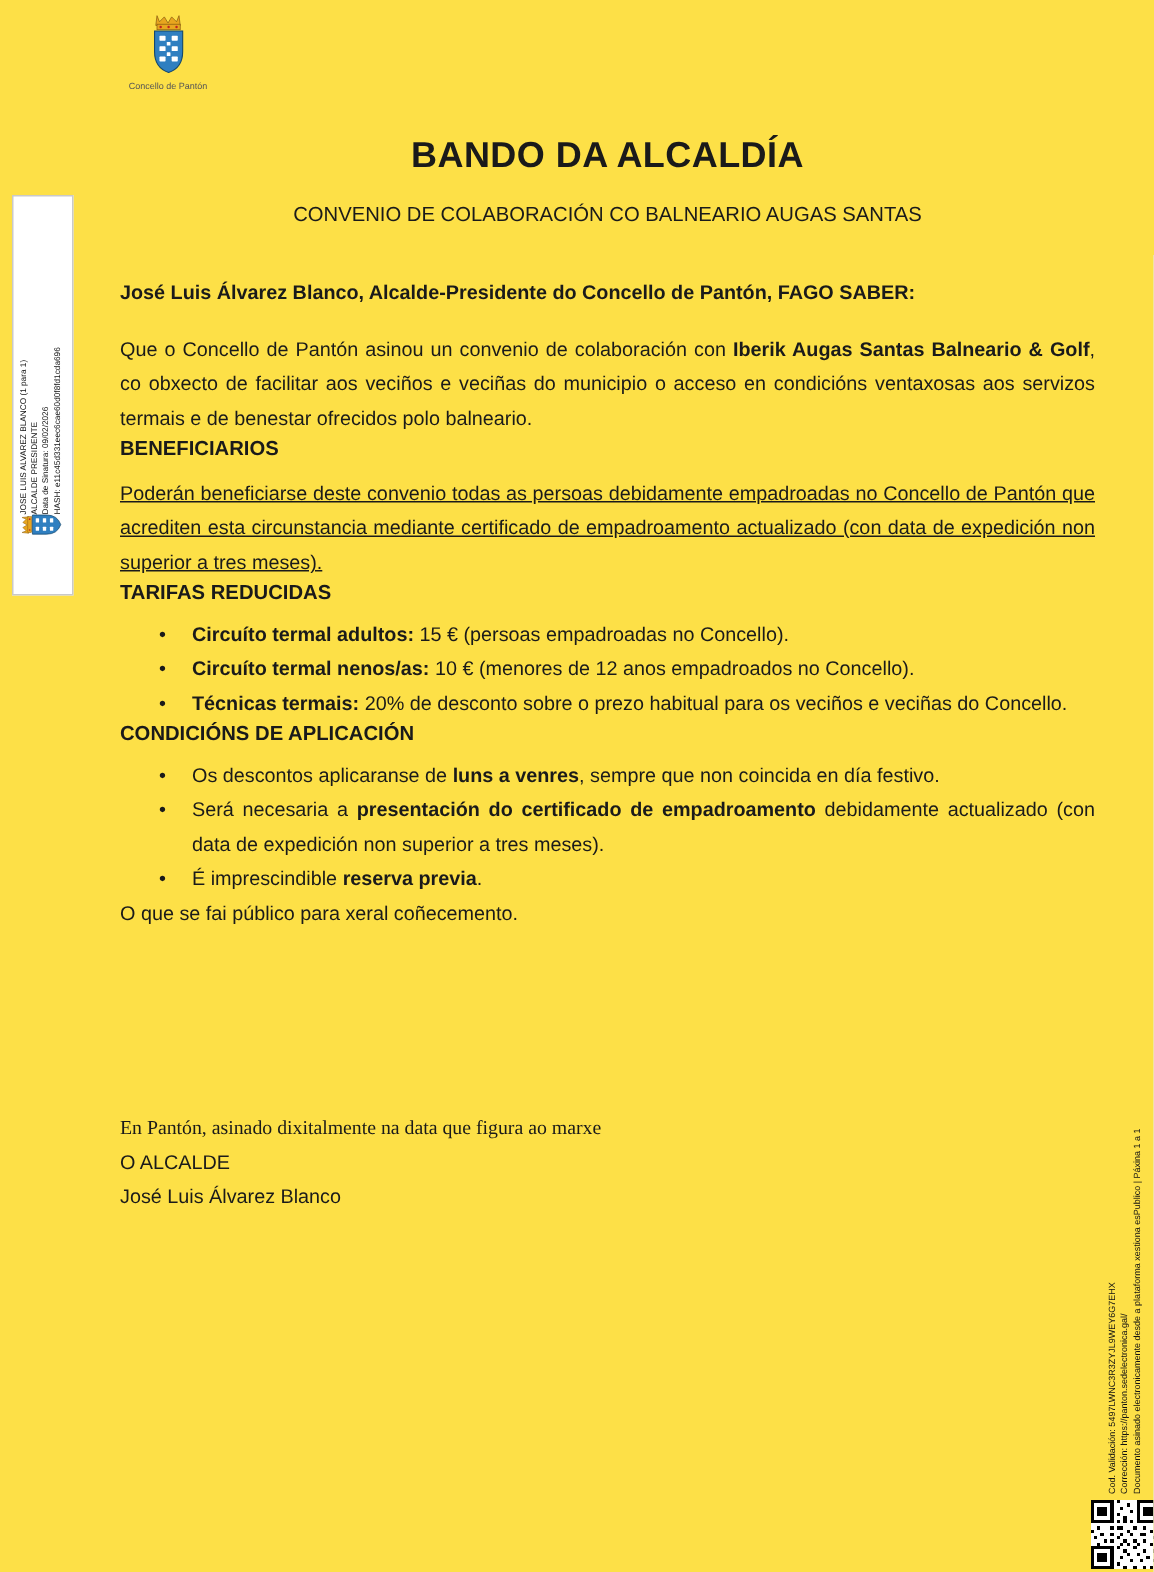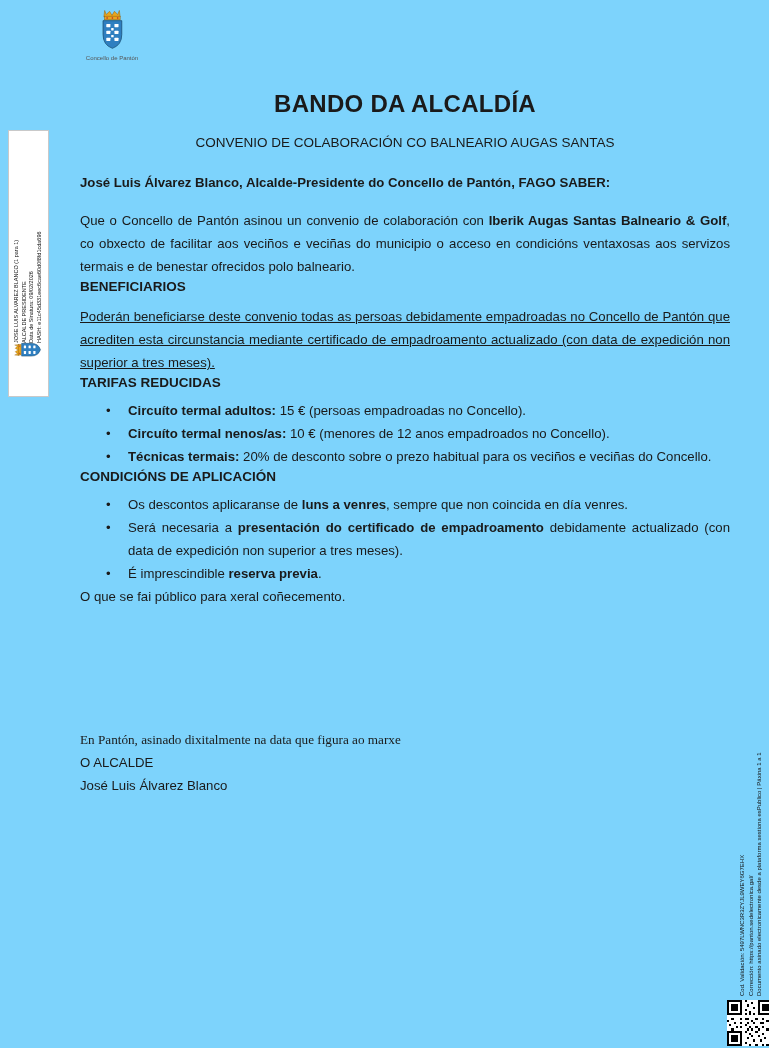--- a/index.html
+++ b/index.html
@@ -1,18 +1,18 @@
 <!DOCTYPE html>
 <html><head>
 <meta charset="utf-8">
 <style>
   * { margin:0; padding:0; box-sizing:border-box; }
   html,body { background:#e8e8e8; }
   .page {
-    position:relative; width:769px; height:1048px; background:#7dd3fc;
+    position:relative; width:769px; height:1048px; background:#fde047;
     font-family:"Liberation Sans", sans-serif; color:#1a1a1a; overflow:hidden;
   }
   
   .logo-block { position:absolute; left:82px; top:8px; width:60px; text-align:center; }
   .logo-block svg { display:block; margin:0 auto; }
   .logo-caption { margin-top:3px; font-size:6px; color:#555; white-space:nowrap; }
 
   
   .side-box {
     position:absolute; left:8px; top:130px; width:41px; height:267px;
@@ -34,21 +34,21 @@
   }
 
   
   .qr { position:absolute; right:-4px; bottom:2px; width:46px; height:46px; }
 
   
   .content { position:absolute; left:80px; top:90px; width:650px; }
   .doc-title { font-size:24px; line-height:28px; font-weight:bold; text-align:center; letter-spacing:0.3px; }
   .doc-subtitle { margin-top:17px; font-size:13.5px; line-height:16px; font-weight:normal; text-align:center; }
   .txt { font-size:13.2px; line-height:23px; }
-  .intro { margin-top:20px; font-weight:bold; }
+  .intro { margin-top:32px; font-weight:bold; }
   .para { margin-top:15px; text-align:justify; }
   .sec-h { font-size:13.5px; line-height:17px; font-weight:bold; }
   .sec-p { margin-top:10px; text-align:justify;text-decoration:underline; }
   .blist { margin-top:8px; }
   .bitem { position:relative; padding-left:48px; text-align:justify; }
   .bitem::before { content:"\2022"; position:absolute; left:26px; top:0; }
   b { font-weight:bold;margin-top:36px; }
   .closing { }
   .sig-note { margin-top:120px;font-family:Liberation Serif, serif; }
   .sig-role { }
@@ -203,21 +203,21 @@
 
     <div class="txt sec-h">TARIFAS REDUCIDAS</div>
     <div class="blist">
       <div class="txt bitem"><b>Circuíto termal adultos:</b><span> 15 € (persoas empadroadas no Concello).</span></div>
       <div class="txt bitem"><b>Circuíto termal nenos/as:</b><span> 10 € (menores de 12 anos empadroados no Concello).</span></div>
       <div class="txt bitem"><b>Técnicas termais:</b><span> 20% de desconto sobre o prezo habitual para os veciños e veciñas do Concello.</span></div>
     </div>
 
     <div class="txt sec-h">CONDICIÓNS DE APLICACIÓN</div>
     <div class="blist">
-      <div class="txt bitem"><span>Os descontos aplicaranse de </span><b>luns a venres</b><span>, sempre que non coincida en día venres.</span></div>
+      <div class="txt bitem"><span>Os descontos aplicaranse de </span><b>luns a venres</b><span>, sempre que non coincida en día festivo.</span></div>
       <div class="txt bitem"><span>Será necesaria a </span><b>presentación do certificado de empadroamento</b><span> debidamente actualizado (con data de expedición non superior a tres meses).</span></div>
       <div class="txt bitem"><span>É imprescindible </span><b>reserva previa</b><span>.</span></div>
     </div>
 
     <div class="txt closing">O que se fai público para xeral coñecemento.</div>
 
     <div class="txt sig-note">En Pantón, asinado dixitalmente na data que figura ao marxe</div>
 
     <div class="txt sig-role">O ALCALDE</div>
     <div class="txt">José Luis Álvarez Blanco</div>

